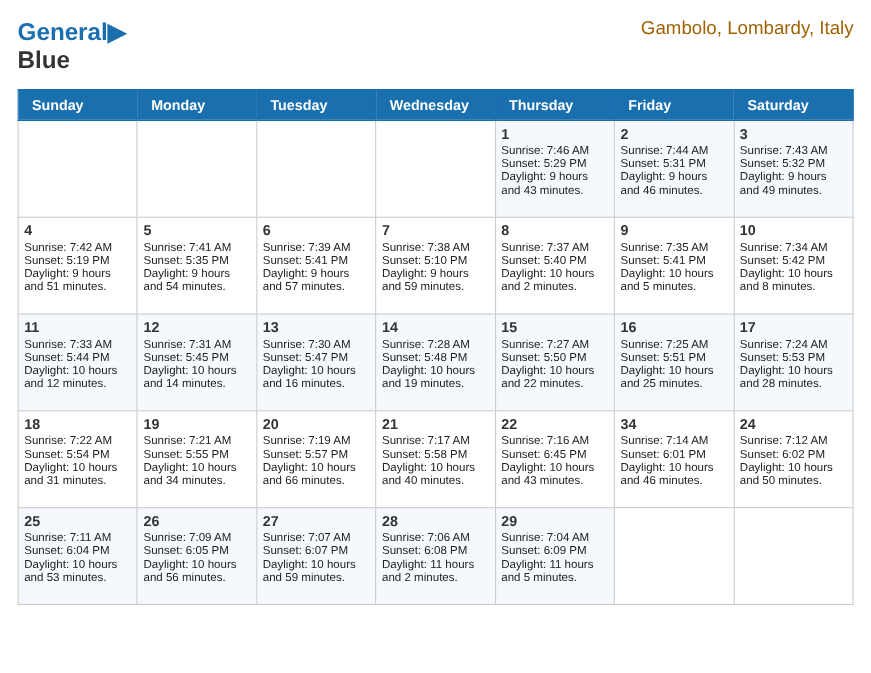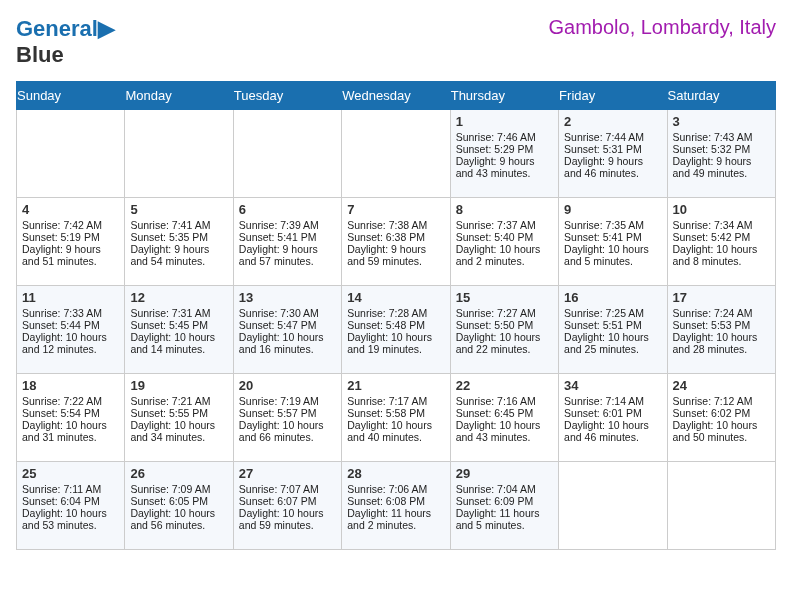--- a/index.html
+++ b/index.html
@@ -22,34 +22,34 @@
     }
     .title-block {
       text-align: right;
     }
     .month-title {
       font-size: 36px;
       font-weight: bold;
       color: #333;
     }
     .location {
-      font-size: 20px;
-      color: #a21caf;
+      font-size: 17px;
+      color: #a16207;
     }
     table {
       width: 100%;
       border-collapse: collapse;
       table-layout: fixed;
     }
     thead tr th {
       background: #1a6faf;
       color: #fff;
       font-size: 13px;
-      font-weight: normal;
-      padding: 6px 0;
+      font-weight: bold;
+      padding: 6px 12px;
       text-align: left;
       border: 1px solid #1a6faf;
     }
     tbody tr td {
       border: 1px solid #ccc;
       vertical-align: top;
       padding: 4px 5px;
       font-size: 10.5px;
       color: #222;
       height: 88px;
@@ -148,21 +148,21 @@
         <td>
           <span class="day-num">6</span>
           <div>Sunrise: 7:39 AM</div>
           <div>Sunset: 5:41 PM</div>
           <div>Daylight: 9 hours</div>
           <div>and 57 minutes.</div>
         </td>
         <td>
           <span class="day-num">7</span>
           <div>Sunrise: 7:38 AM</div>
-          <div>Sunset: 6:38 PM</div>
+          <div>Sunset: 5:10 PM</div>
           <div>Daylight: 9 hours</div>
           <div>and 59 minutes.</div>
         </td>
         <td>
           <span class="day-num">8</span>
           <div>Sunrise: 7:37 AM</div>
           <div>Sunset: 5:40 PM</div>
           <div>Daylight: 10 hours</div>
           <div>and 2 minutes.</div>
         </td>

